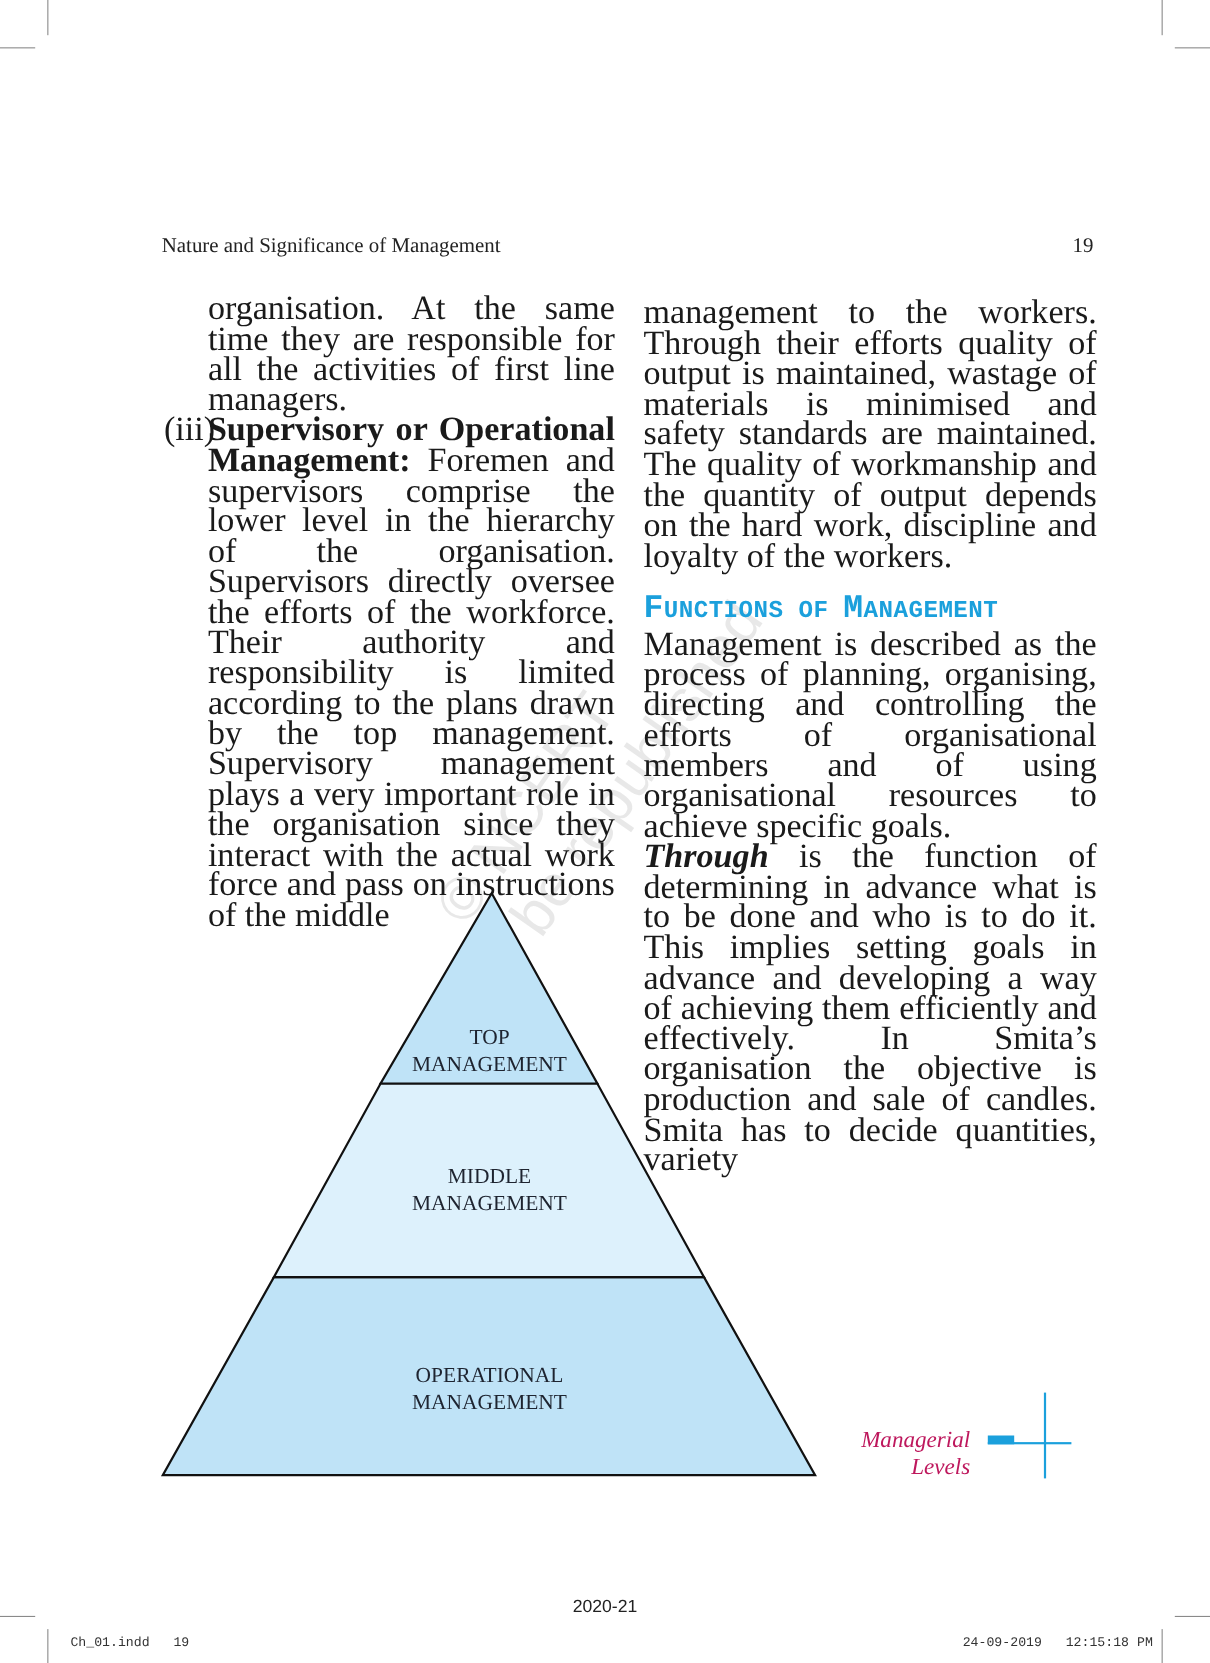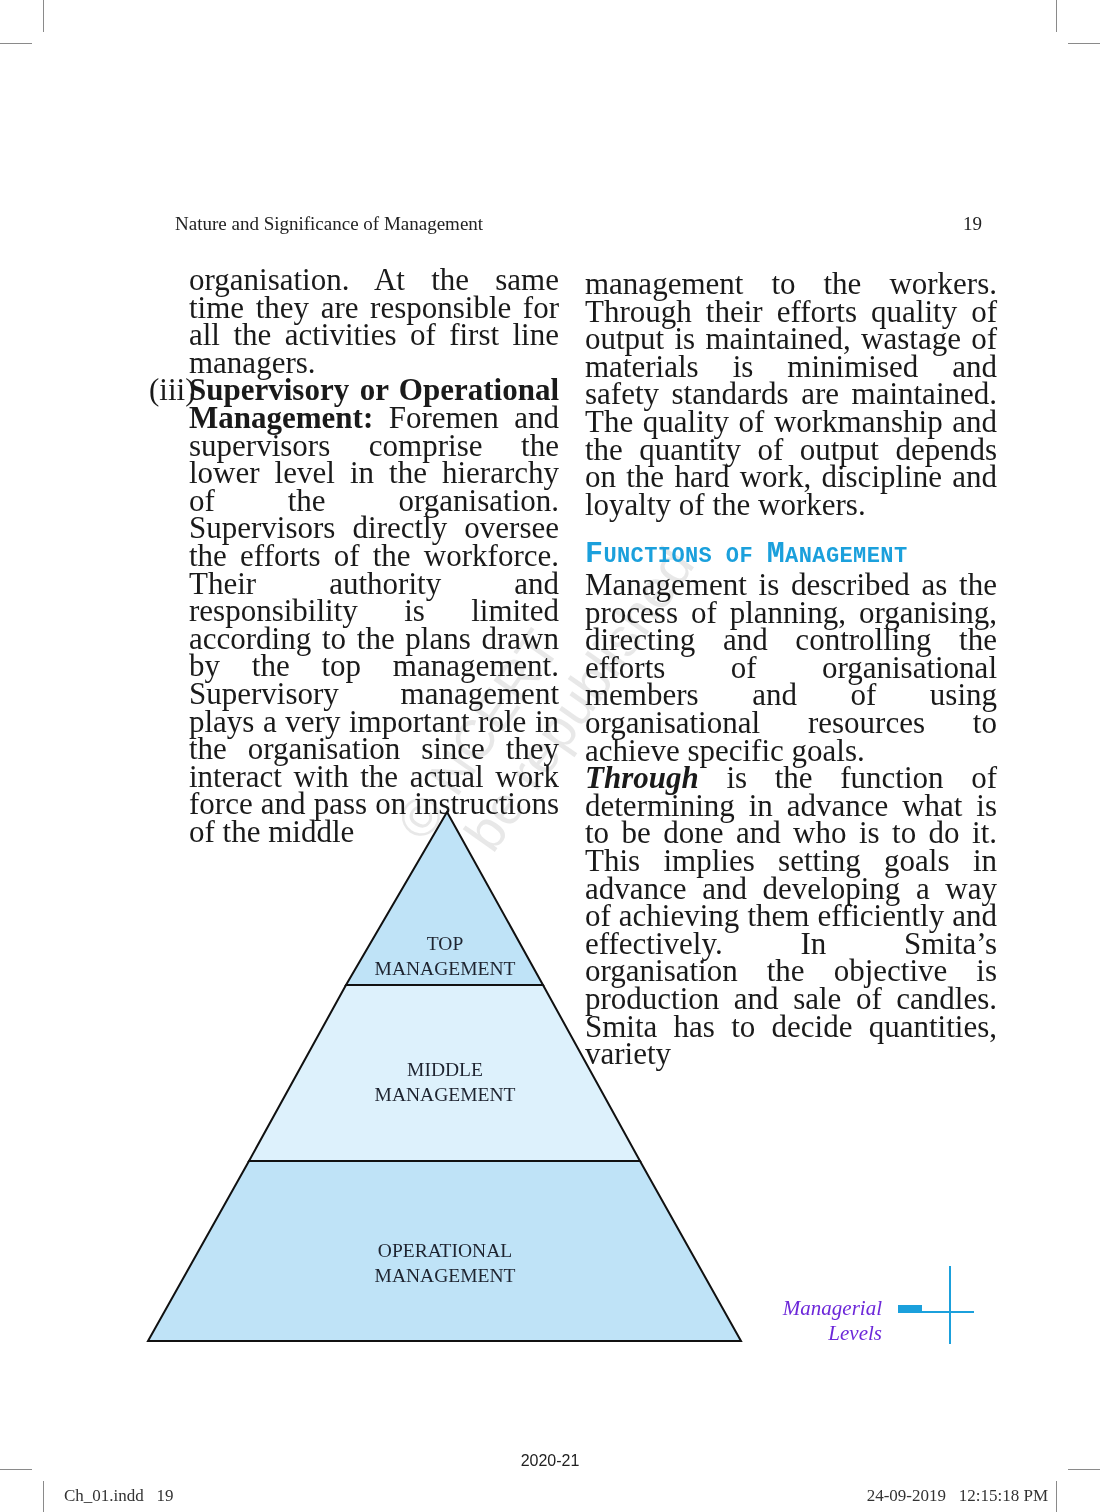--- a/index.html
+++ b/index.html
@@ -4,22 +4,22 @@
 <style>
   html, body { margin: 0; padding: 0; background: #ffffff; }
   body { width: 1100px; height: 1512px; position: relative; overflow: hidden;
          font-family: "DejaVu Serif", "Liberation Serif", serif; color: #1a1a1a; }
 
   
   .crop { position: absolute; background: #8a8a8a; }
 
   .running-head { position: absolute; top: 213px; left: 147px; width: 851px;
                   font-family: "Liberation Serif", serif; font-size: 19px; color: #222; }
-  .running-head .title { position: absolute; left: 0; top: 0; margin-left: 28px; }
-  .running-head .page { position: absolute; right: 16px; top: 0; margin-left: 36px; }
+  .running-head .title { position: absolute; left: 0; top: 0; }
+  .running-head .page { position: absolute; right: 4px; top: 0; margin-left: 36px; }
 
   .col { position: absolute; font-family: "Liberation Serif", serif; font-size: 31px;
          line-height: 27.6px; text-align: justify; text-align-last: left; }
   .col p { margin: 0; }
   .col-left { left: 189px; top: 266px; width: 370px; }
   .col-right { left: 585px; top: 270px; width: 412px; }
 
   .item { position: relative; }
   .item .num { position: absolute; left: -40px; top: 0; font-family: Liberation Serif, serif; }
   .bold { font-weight: bold; }
@@ -31,32 +31,32 @@
   .section-heading .cap { font-size: 30px; }
 
   .col-right2 { left: 585px; top: 571px; width: 412px; }
 
   
   .pyramid { position: absolute; left: 0; top: 0; width: 1100px; height: 1512px; pointer-events: none; }
   .pyr-label { position: absolute; font-family: Liberation Serif, serif; font-size: 19.5px;
                line-height: 25px; text-align: center; color: #1e2430; width: 200px; }
 
   .caption { position: absolute; right: 218px; top: 1296px; text-align: right;
-             font-family: "Liberation Serif", serif; font-style: italic; font-size: 21px; line-height: 25px; color: #6d28d9; }
+             font-family: "Liberation Serif", serif; font-style: italic; font-size: 21px; line-height: 25px; color: #be185d; }
   .marker-bar { position: absolute; left: 898px; top: 1305px; width: 24px; height: 8px; background: #1ba0dc; }
   .marker-h { position: absolute; left: 898px; top: 1311px; width: 76px; height: 2px; background: #1ba0dc; }
   .marker-v { position: absolute; left: 949px; top: 1266px; width: 2px; height: 78px; background: #1ba0dc; }
 
   .watermark { position: absolute; left: 360px; top: 640px; width: 480px; height: 360px;
      font-family: "Liberation Sans", sans-serif; color: rgba(150,150,150,0.22); font-size: 54px; line-height: 62px;
      transform: rotate(-55deg); transform-origin: center; white-space: nowrap; pointer-events: none; text-align: center; }
 
   .footer-year { position: absolute; top: 1452px; left: 0; width: 1100px; text-align: center;
                  font-family: "Liberation Sans", sans-serif; font-size: 16px; color: #222; }
-  .slug { position: absolute; top: 1486px; font-family: Liberation Serif, serif; font-size: 17px; color: #333; }
+  .slug { position: absolute; top: 1486px; font-family: Liberation Mono, monospace; font-size: 12px; color: #333; }
   .slug-left { left: 64px; }
   .slug-right { right: 52px; margin-left: 41px; }
 </style>
 </head>
 <body>
 
 <div class="crop" style="left:43px;top:0;width:1px;height:32px;"></div>
 <div class="crop" style="left:0;top:43px;width:32px;height:1px;"></div>
 <div class="crop" style="left:1056px;top:0;width:1px;height:32px;"></div>
 <div class="crop" style="left:1068px;top:43px;width:32px;height:1px;"></div>

